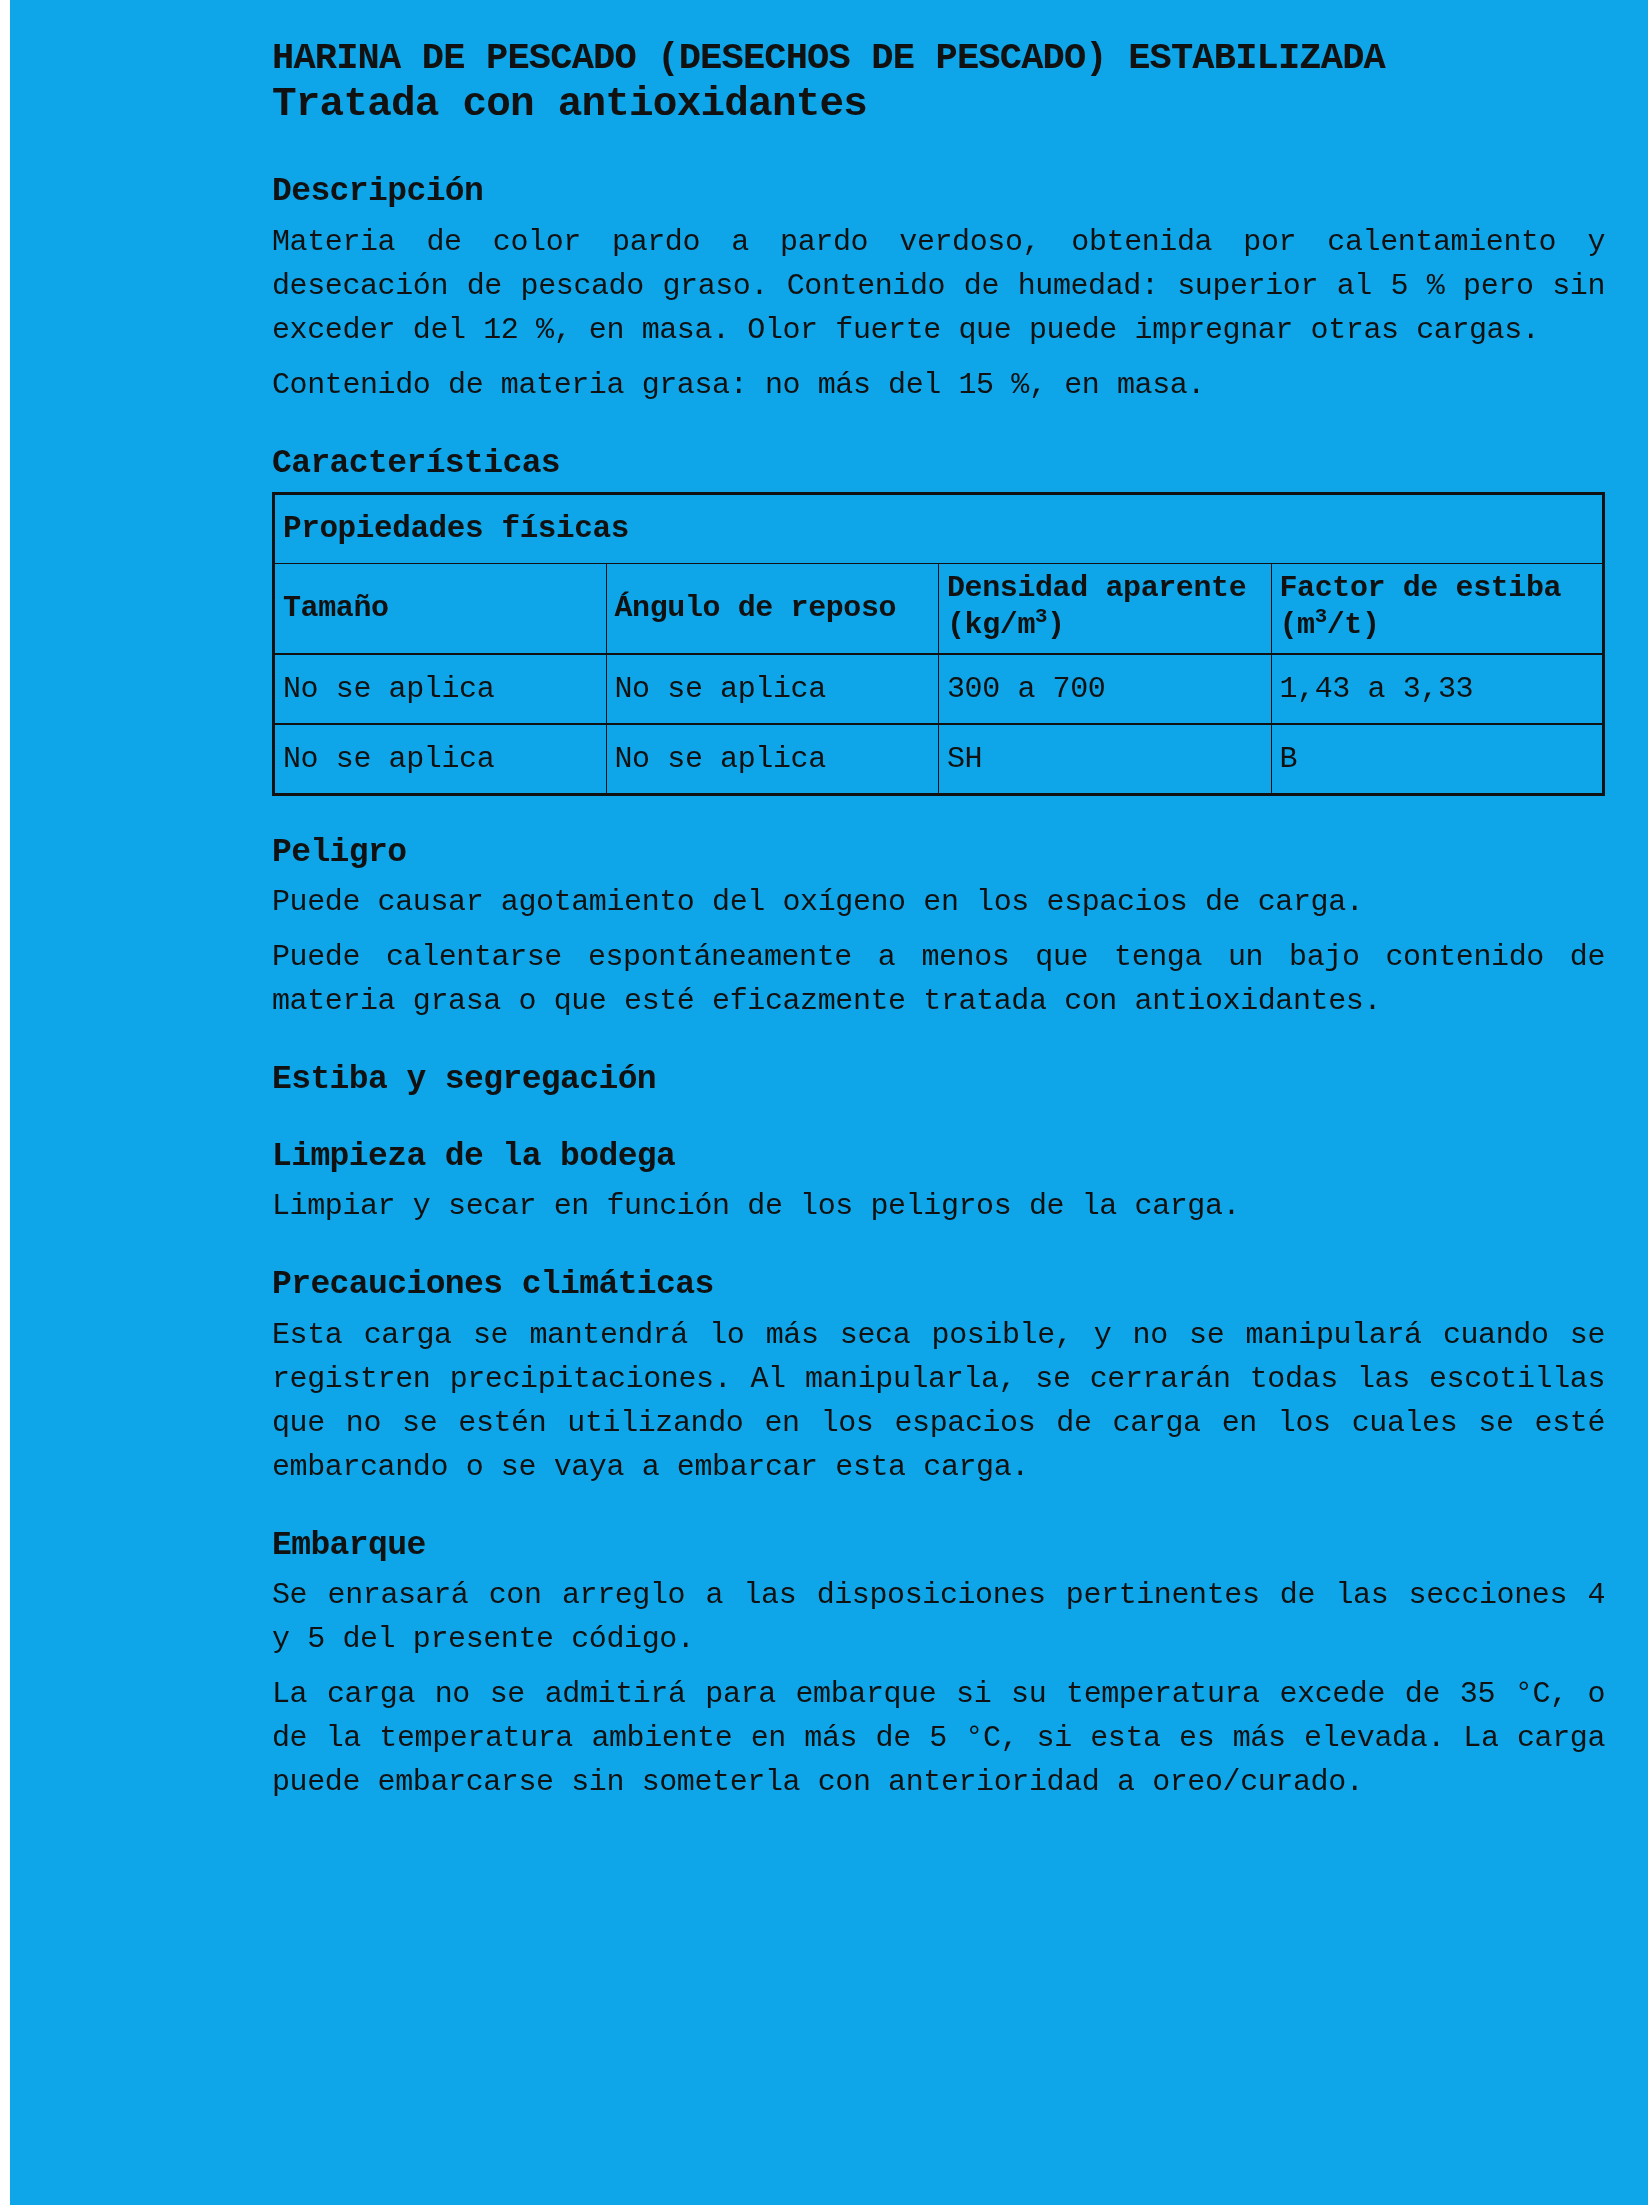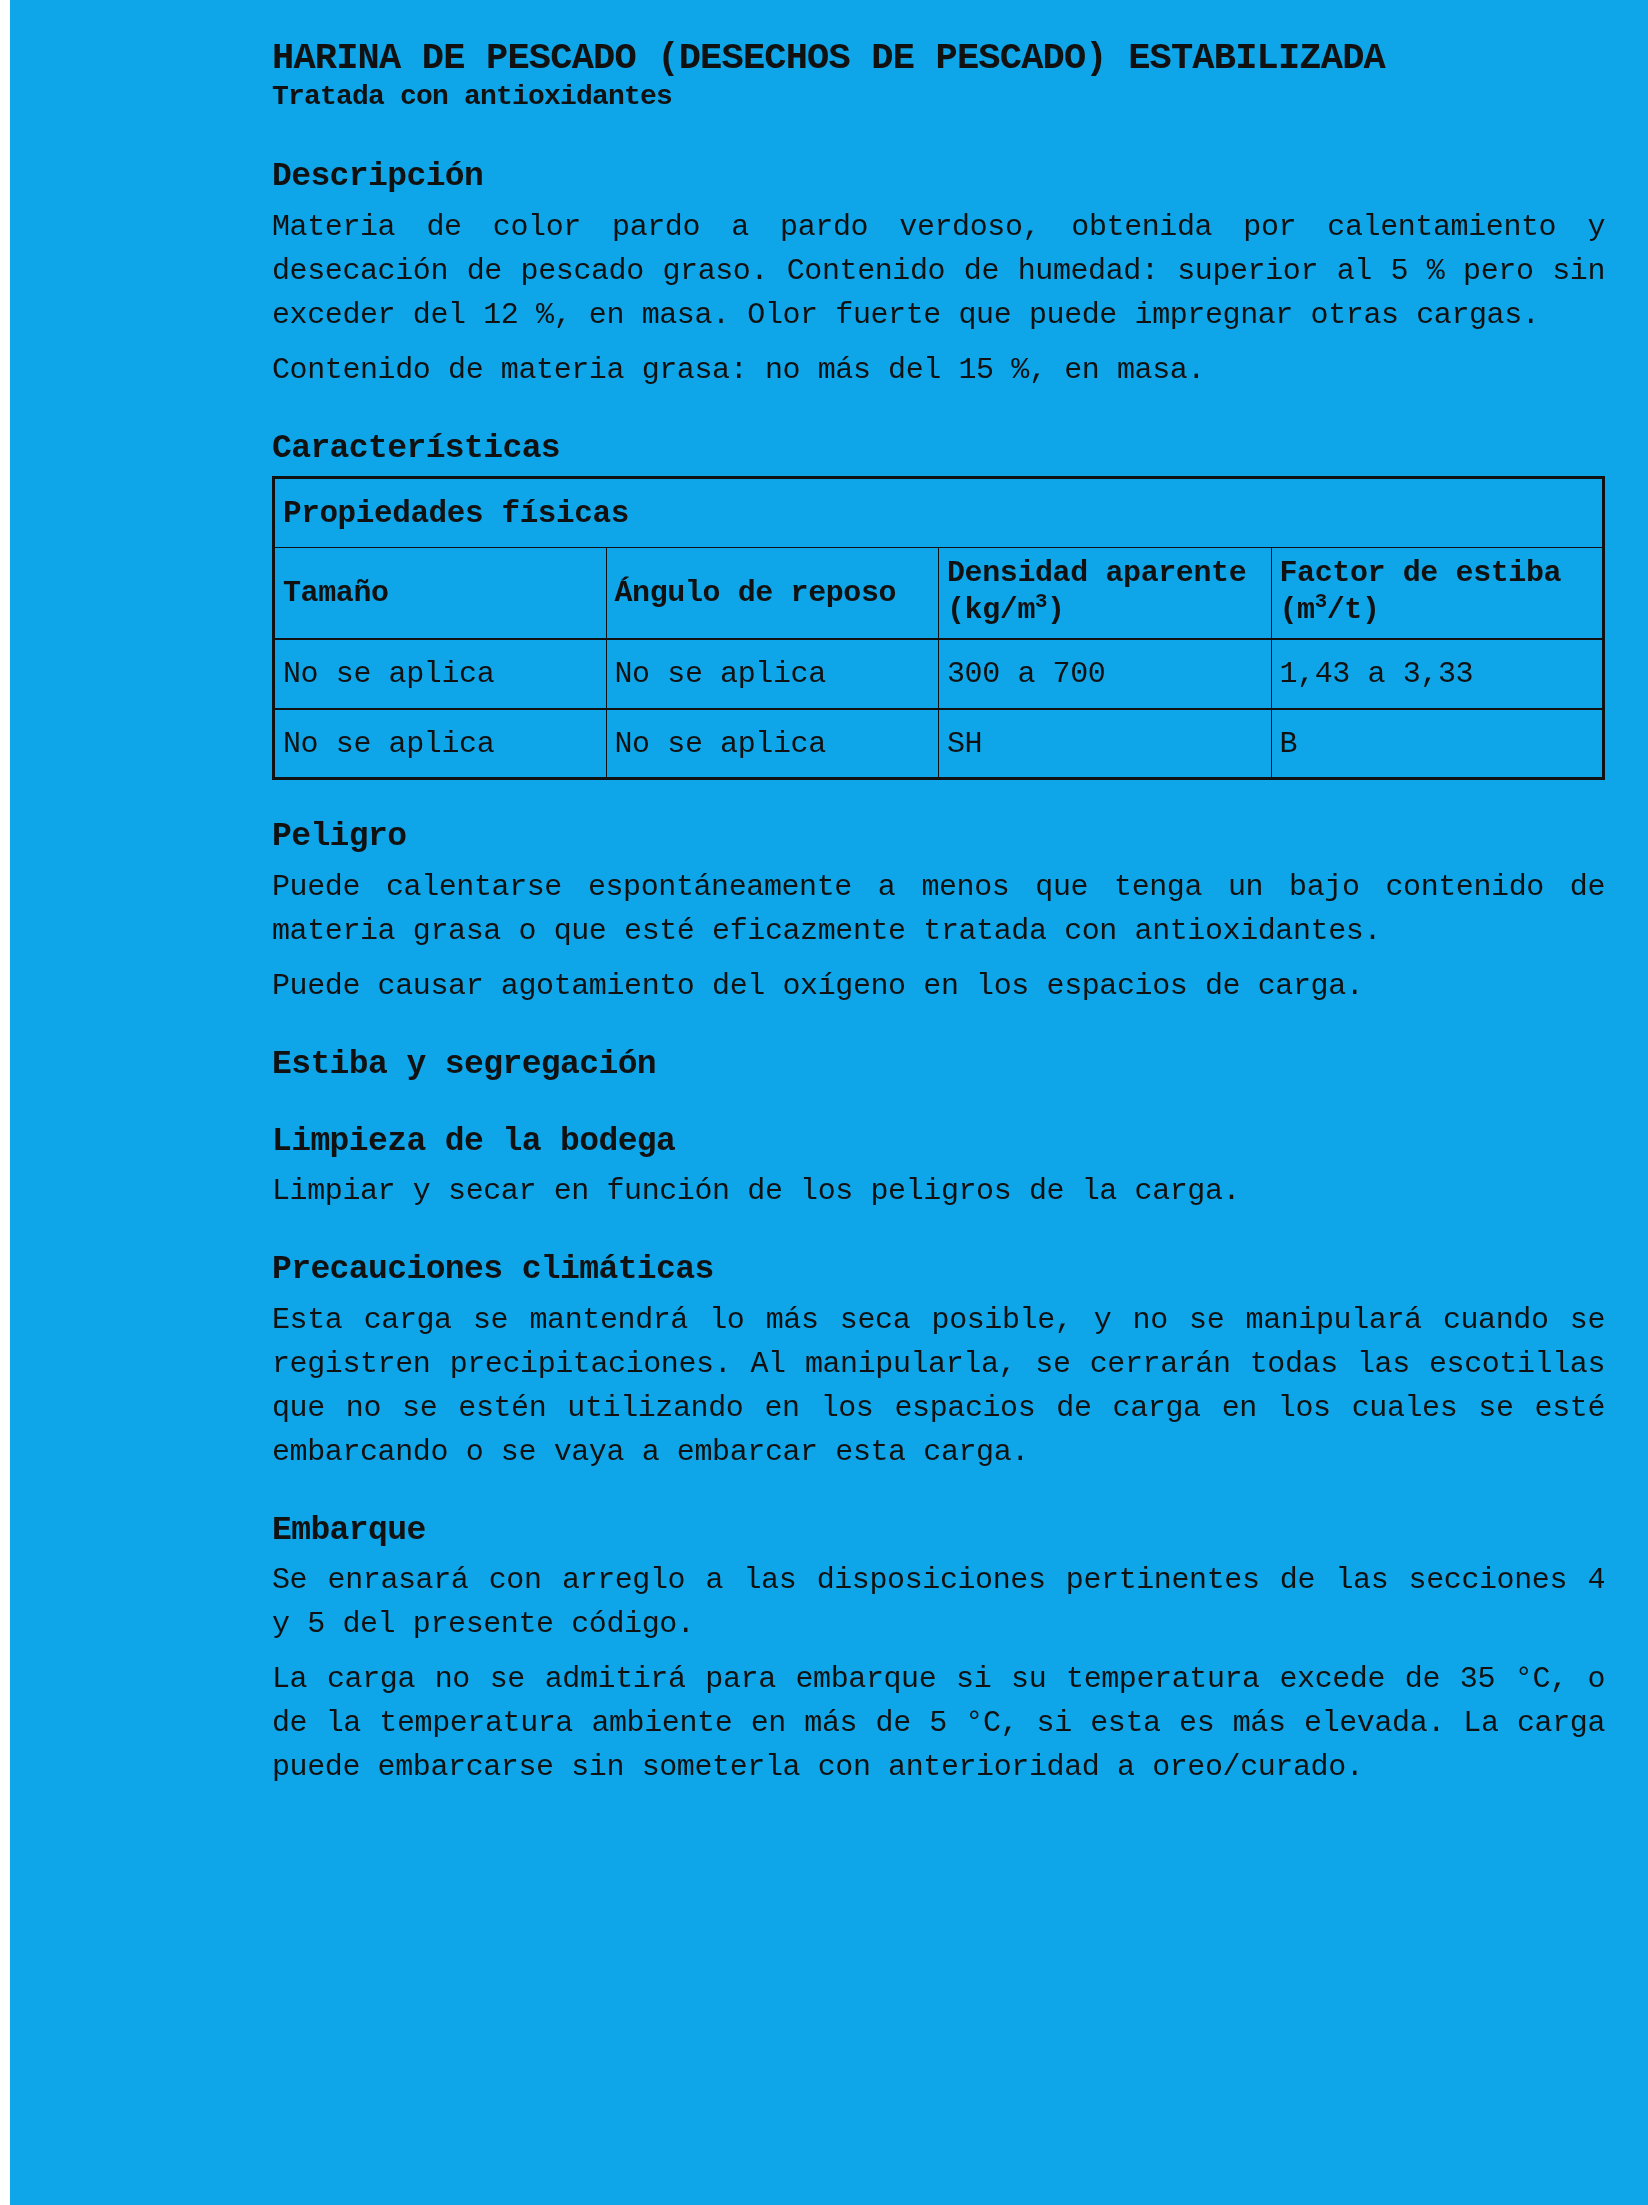--- a/index.html
+++ b/index.html
@@ -22,21 +22,21 @@
     top: 37px;
     width: 1333px;
   }
   h1.doc-title {
     font-size: 37px;
     line-height: 1.14;
     font-weight: bold;
     letter-spacing: -0.8px;
   }
   .doc-subtitle {
-    font-size: 28px;
+    font-size: 41px;
     line-height: 1.16;
     font-weight: bold;
     letter-spacing: -0.8px;
     margin-top: 1.6px;
   }
   h2.section-heading {
     font-size: 33px;
     line-height: 1.2;
     font-weight: bold;
     letter-spacing: -0.6px;
@@ -135,22 +135,22 @@
             <td>No se aplica</td>
             <td>SH</td>
             <td>B</td>
           </tr>
         </tbody>
       </table>
     </section>
 
     <section>
       <h2 class="section-heading">Peligro</h2>
+      <p class="body-par">Puede causar agotamiento del oxígeno en los espacios de carga.</p>
       <p class="body-par">Puede calentarse espontáneamente a menos que tenga un bajo contenido de materia grasa o que esté eficazmente tratada con antioxidantes.</p>
-      <p class="body-par">Puede causar agotamiento del oxígeno en los espacios de carga.</p>
     </section>
 
     <section>
       <h2 class="section-heading">Estiba y segregación</h2>
     </section>
 
     <section>
       <h2 class="section-heading">Limpieza de la bodega</h2>
       <p class="body-par">Limpiar y secar en función de los peligros de la carga.</p>
     </section>

